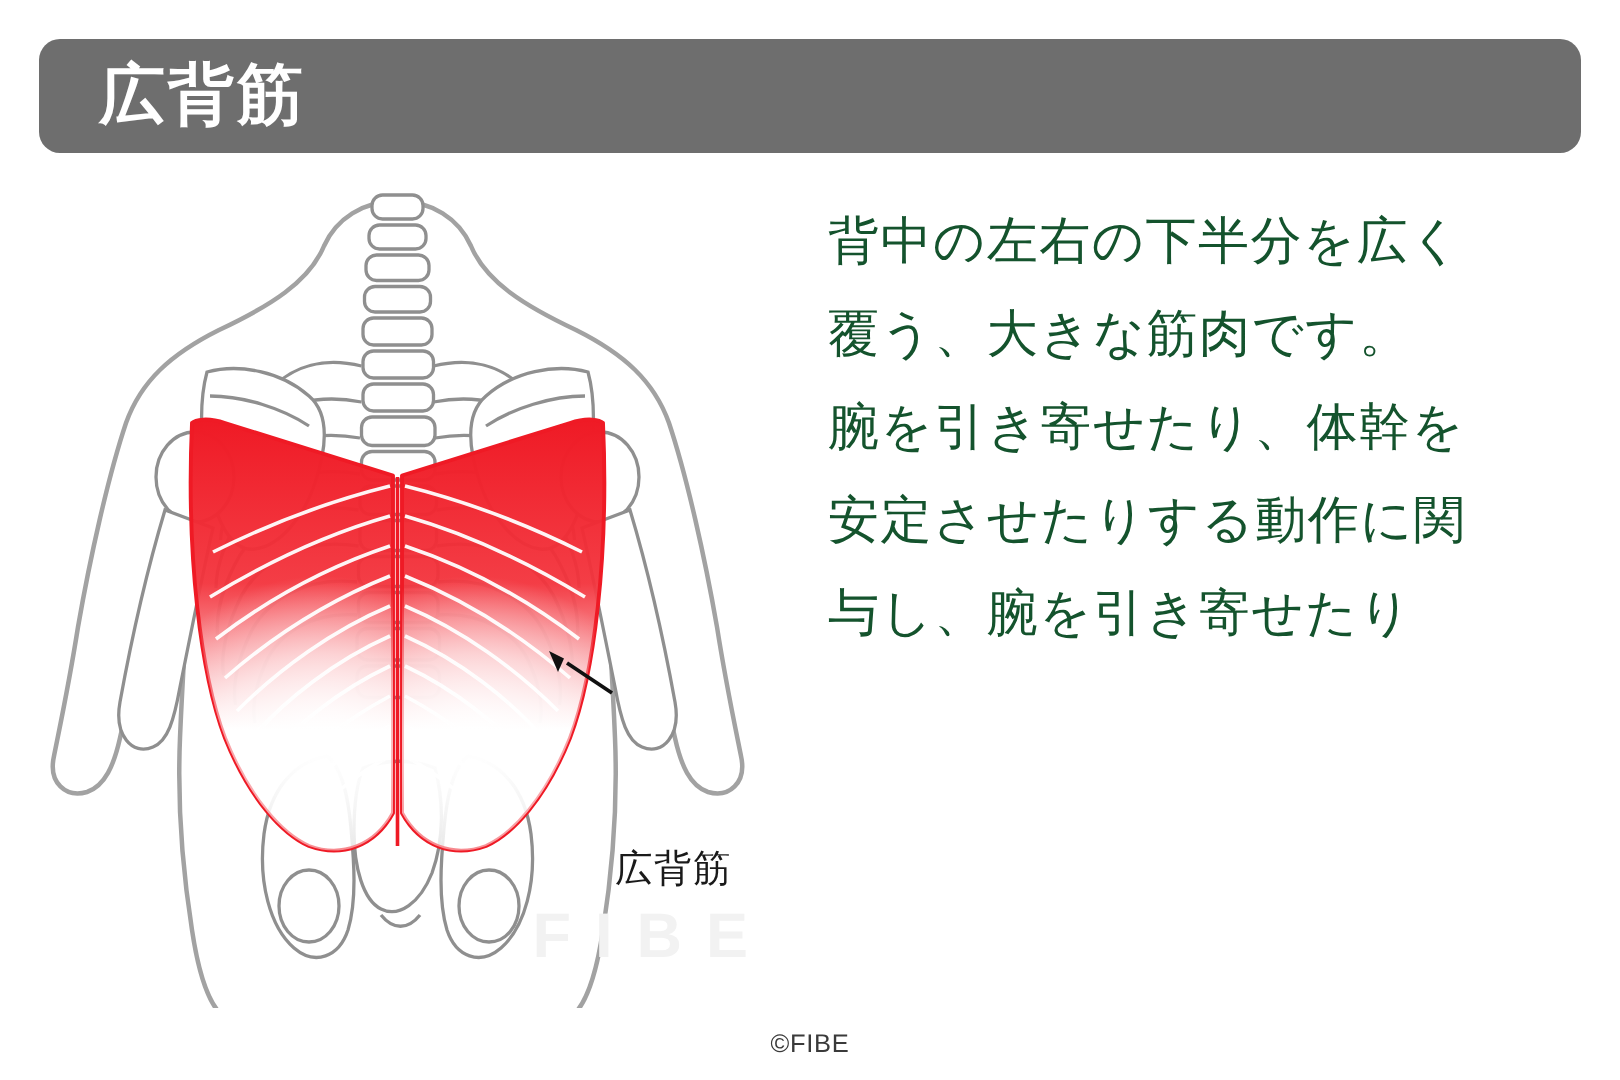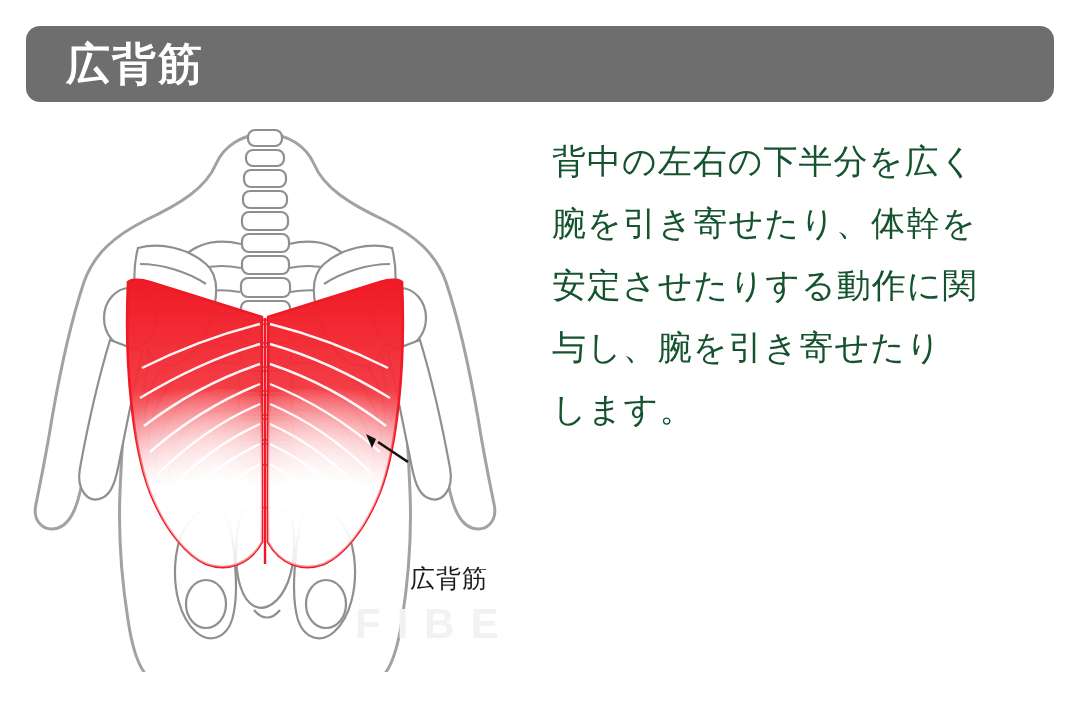--- a/index.html
+++ b/index.html
@@ -288,22 +288,23 @@
         <line x1="398" y1="350" x2="368" y2="330"></line>
         <polygon points="366,327 356,322 362,336" stroke="none"></polygon>
       </g>
     </svg>
 
     <div class="callout-label">広背筋</div>
   </div>
 
   <div class="desc">
     <p>背中の左右の下半分を広く</p>
+    <p>覆う、大きな筋肉です。</p>
     <p>腕を引き寄せたり、体幹を</p>
     <p>安定させたりする動作に関</p>
     <p>与し、腕を引き寄せたり</p>
-    <p>します。</p>
   </div>
 
   <div class="watermark">FIBE</div>
 
+  <div class="copyright">©FIBE</div>
 
 </div>
 
 </body></html>

